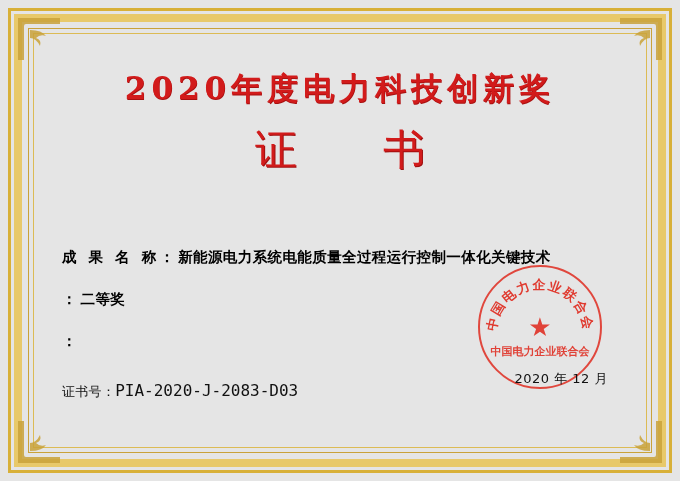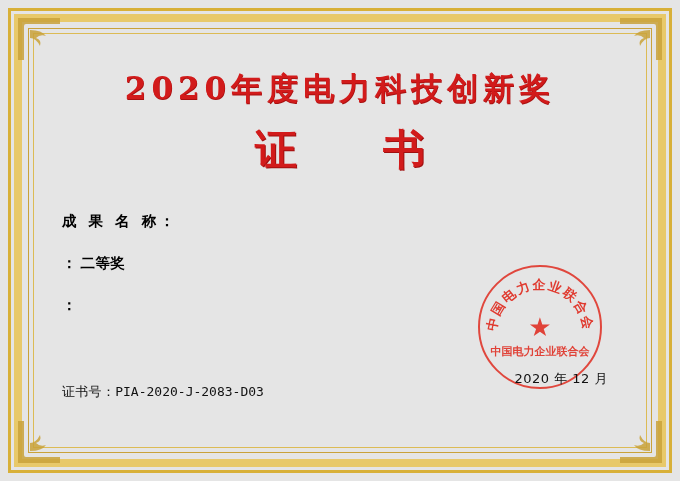--- a/index.html
+++ b/index.html
@@ -86,21 +86,21 @@
     font-size: 31px;
     letter-spacing: 5px;
     color: #d21b1b;
     text-shadow: 0.5px 0.5px 0 #a81010;
   }
 
   .title-sub {
     text-align: center;
     margin-top: 12px;
     font-family: "DejaVu Serif", serif;
-    font-weight: bold;
+    font-weight: normal;
     font-size: 42px;
     letter-spacing: 22px;
     text-indent: 22px;
     color: #d21b1b;
     text-shadow: 1px 1px 0 #a01010;
   }
 
   .fields {
     margin-top: 34px;
     padding-left: 22px;
@@ -113,20 +113,21 @@
     font-size: 14.5px;
     color: #111111;
   }
   .field-label {
     font-family: "DejaVu Sans", sans-serif;
     font-weight: bold;
     letter-spacing: 3.5px;
     white-space: nowrap;
     color: #000;
     font-size: 14.5px;
+    margin-top: 36px;
   }
   .field-colon {
     font-family: "DejaVu Sans", sans-serif;
     font-weight: bold;
     margin-right: 4px;
     color: #000;
   }
   .field-value {
     font-family: "DejaVu Sans", sans-serif;
     font-weight: bold;
@@ -201,21 +202,21 @@
     position: absolute;
     left: 22px;
     bottom: 40px;
     font-family: "DejaVu Sans", sans-serif;
     font-size: 13px;
     color: #111;
     letter-spacing: 0.3px;
   }
   .cert-no .num {
     font-family: "DejaVu Sans Mono", monospace;
-    font-size: 13px;
+    font-size: 16px;
     letter-spacing: 0;
   }
 </style>
 </head>
 <body>
 
 <div class="certificate">
 
   <div class="border-outer"></div>
   <div class="border-mid"></div>
@@ -246,20 +247,21 @@
   <div class="content">
 
     <div class="title-main">2020年度电力科技创新奖</div>
     <div class="title-sub">证　书</div>
 
     <div class="fields">
 
       <div class="field-row">
         <span class="field-label">成 果 名 称</span>
         <span class="field-colon">：</span>
+        <span class="field-value">新能源电力系统电能质量全过程运行控制一体化关键技术</span>
       </div>
 
       <div class="field-row">
         <span class="field-colon">：</span>
         <span class="field-value">二等奖</span>
       </div>
 
       <div class="field-row">
         <span class="field-colon">：</span>
       </div>

